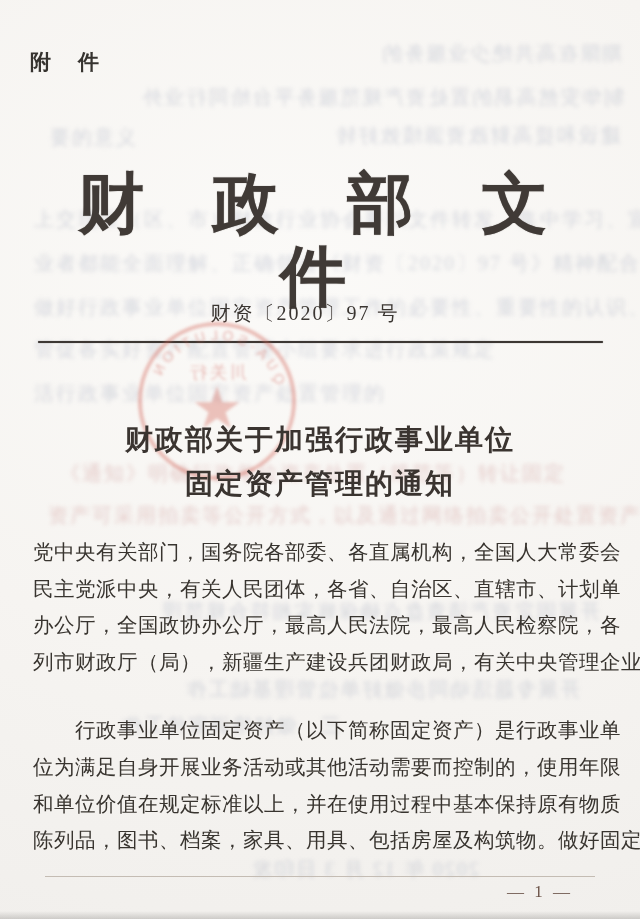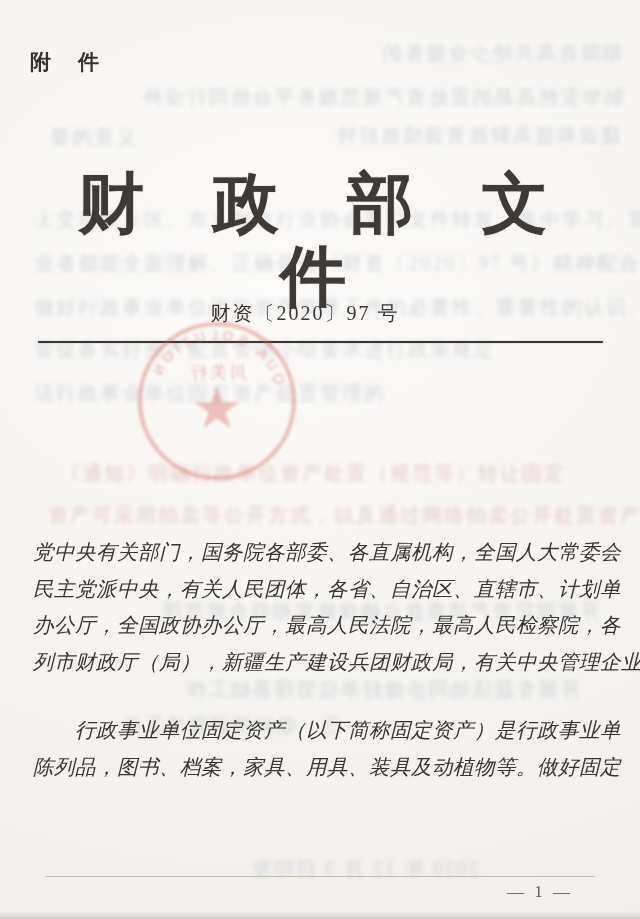--- a/index.html
+++ b/index.html
@@ -77,21 +77,21 @@
     text-align:center;
     font-size:28px;font-weight:600;line-height:44px;letter-spacing:2px;
     color:#3a3430;
   }
 
   .body-text{
     position:absolute;left:33px;top:534px;width:575px;
     font-size:20.5px;line-height:36.6px;letter-spacing:.5px;
     color:#38342f;
   }
-  .body-text .line{white-space:nowrap;font-style:italic;}
+  .body-text .line{white-space:nowrap;}
   .body-text .indent{text-indent:42px;margin-top:32px;}
 
   .foot-rule{
     position:absolute;left:45px;top:876px;width:550px;height:1px;
     background:#c4bcb3;
   }
   .page-number{
     position:absolute;top:882px;left:500px;width:80px;
     text-align:center;font-size:17px;letter-spacing:3px;color:#6d554a;
   }
@@ -128,26 +128,32 @@
   <svg class="seal" viewBox="0 0 170 170">
     <circle cx="85" cy="85" r="77" fill="none" stroke="#d4685c" stroke-opacity="0.5" stroke-width="4"></circle>
     <path id="sealArc" d="M 24,85 A 61,61 0 1 1 146,85" fill="none"></path>
     <text font-size="14" letter-spacing="4" fill="#cf6257" fill-opacity="0.55" font-family="Liberation Sans, sans-serif">
       <textPath href="#sealArc" startOffset="8%">QUA·SOLUTION</textPath>
     </text>
     <text x="85" y="62" text-anchor="middle" font-size="17" letter-spacing="3" fill="#cf6257" fill-opacity="0.5">川关行</text>
     <text x="85" y="112" text-anchor="middle" font-size="58" fill="#d4685c" fill-opacity="0.45">★</text>
   </svg>
 
+  <div class="notice-title">
+    <div>财政部关于加强行政事业单位</div>
+    <div>固定资产管理的通知</div>
+  </div>
 
   <div class="body-text">
     <div class="line">党中央有关部门，国务院各部委、各直属机构，全国人大常委会</div>
     <div class="line">民主党派中央，有关人民团体，各省、自治区、直辖市、计划单</div>
     <div class="line">办公厅，全国政协办公厅，最高人民法院，最高人民检察院，各</div>
     <div class="line">列市财政厅（局），新疆生产建设兵团财政局，有关中央管理企业：</div>
     <div class="line indent">行政事业单位固定资产（以下简称固定资产）是行政事业单</div>
-    <div class="line">陈列品，图书、档案，家具、用具、装具及动植物等。做好固定</div>
+    <div class="line">位为满足自身开展业务活动或其他活动需要而控制的，使用年限</div>
+    <div class="line">和单位价值在规定标准以上，并在使用过程中基本保持原有物质</div>
+    <div class="line">陈列品，图书、档案，家具、用具、包括房屋及构筑物。做好固定</div>
   </div>
 
   <div class="foot-rule"></div>
   <div class="page-number">— 1 —</div>
 
 </div>
 
 </body></html>

